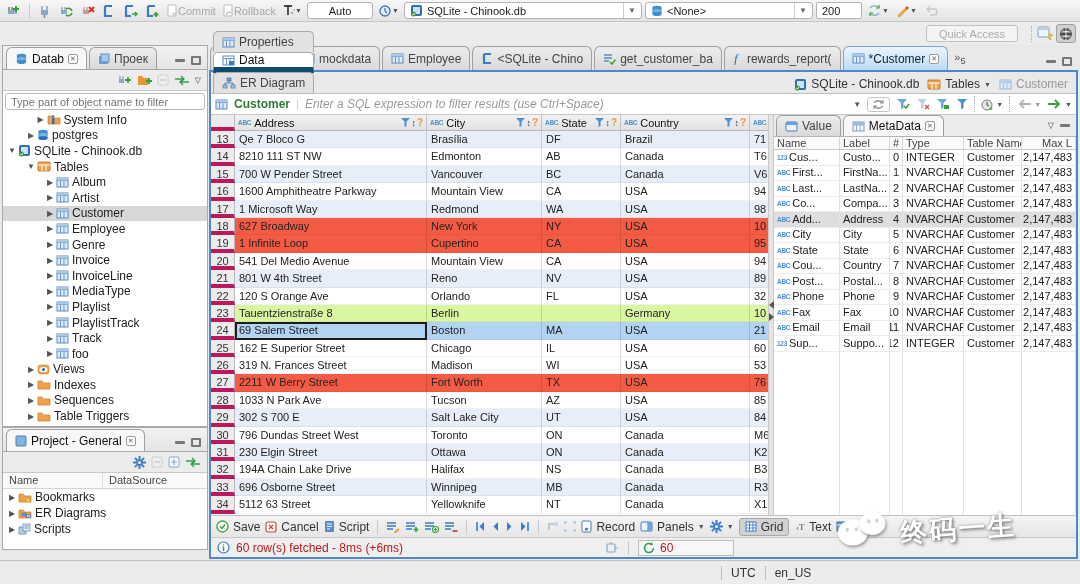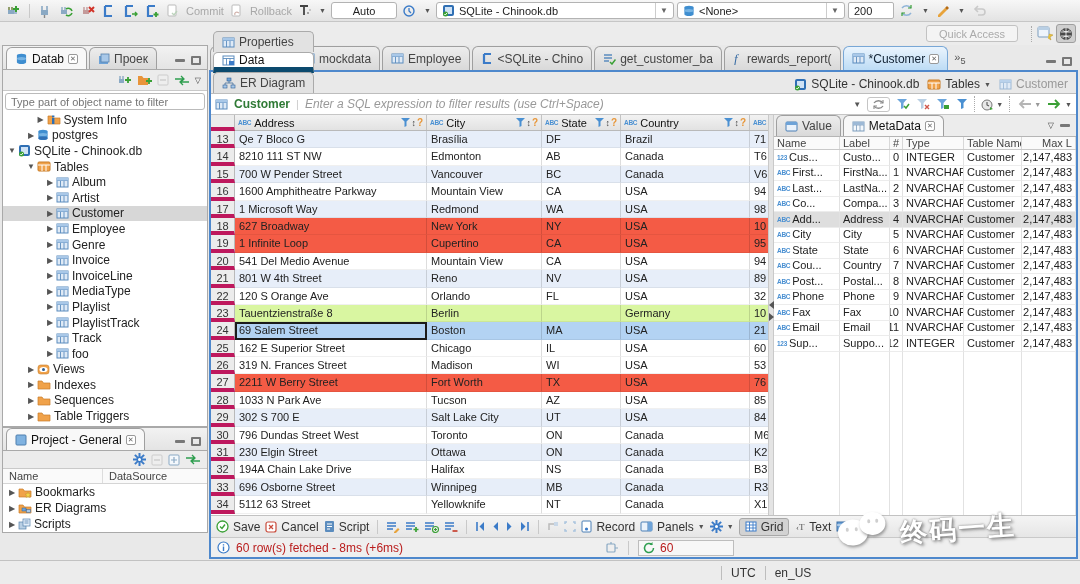--- a/index.html
+++ b/index.html
@@ -2,21 +2,21 @@
 <html><head>
 <meta charset="utf-8">
 <style>
   *{box-sizing:border-box;margin:0;padding:0}
   html,body{width:1080px;height:584px;overflow:hidden}
   body{font-family:"Liberation Sans",sans-serif;font-size:11px;color:#222;background:#e9e9e9;position:relative}
   .abs{position:absolute}
   svg{display:block}
   
   #top-toolbar{left:0;top:0;width:1080px;height:22px;background:linear-gradient(#f7f7f7,#e3e3e3);border-bottom:1px solid #c6c6c6;display:flex;align-items:center;padding:0 4px;gap:3px}
-  .tbtn{height:18px;min-width:18px;display:flex;align-items:center;gap:8px;padding:0 2px;border-radius:3px;color:#9a9a9a}
+  .tbtn{height:18px;min-width:18px;display:flex;align-items:center;gap:0;padding:0 2px;border-radius:3px;color:#9a9a9a}
   .tbtn .lbl{font-size:11px;color:#a8a8a8}
   .tsep{width:1px;height:14px;background:#c9c9c9;margin:0 3px}
   .combo{height:17px;background:#fff;border:1px solid #b3b3b3;border-radius:3px;display:flex;align-items:center;gap:4px;padding:0 5px;font-size:11px;color:#222}
   .combo .carr{font-size:8px;color:#666;margin-left:auto;border-left:1px solid #ccc;padding-left:4px;height:100%;display:flex;align-items:center}
   #strip2{left:0;top:22px;width:1080px;height:23px;background:#ececec}
   #quick-access{right:62px;top:25px;width:92px;height:17px;border:1px solid #c2c2c2;border-radius:3px;background:#f4f4f4;color:#aaa;font-size:11px;display:flex;align-items:center;justify-content:center}
   .dotsep{border-left:1px dotted #aaa;height:16px}
   
   .ptabrow{height:24px;display:flex;align-items:flex-end;padding-left:3px;background:linear-gradient(#f2f2f2,#e4e4e4);border-bottom:1px solid #a9a9a9}
   .tab{height:22px;display:flex;align-items:center;gap:4px;padding:0 8px;border:1px solid #9f9f9f;border-bottom:none;border-radius:6px 6px 0 0;background:linear-gradient(#ededed,#d9d9d9);margin-right:2px;font-size:12px;color:#444;white-space:nowrap}
@@ -29,21 +29,21 @@
   
   #navigator{left:2px;top:45px;width:206px;height:382px;background:#fff;border:1px solid #a9a9a9;display:flex;flex-direction:column}
   .paneltb{height:21px;background:#ececec;border-bottom:1px solid #c9c9c9;display:flex;align-items:center;justify-content:flex-end;gap:5px;padding:0 6px}
   #nav-filter{margin:2px;height:17px;border:1px solid #bbb;border-radius:3px;font-size:11px;color:#aaa;padding:0 5px;font-family:"Liberation Sans",sans-serif;width:200px}
   #tree{flex:1;overflow:hidden}
   .trow{height:15.6px;display:flex;align-items:center;font-size:12px;color:#222;white-space:nowrap}
   .trow.sel{background:#d7d7d7}
   .texp{width:10px;font-size:8px;color:#555;text-align:center;flex:none}
   .ticon{flex:none;margin:0 3px 0 1px}
   
-  #project{left:2px;top:427px;width:206px;height:106px;background:#fff;border:1px solid #a9a9a9;display:flex;flex-direction:column}
+  #project{left:2px;top:427px;width:206px;height:123px;background:#fff;border:1px solid #a9a9a9;display:flex;flex-direction:column}
   #proj-cols{height:16px;display:flex;border-bottom:1px solid #d5d5d5;background:#fafafa;color:#444}
   #proj-cols div{padding:1px 6px}
   .prow{height:16px;display:flex;align-items:center;font-size:12px}
   
   #editor{left:209px;top:45px;width:869px;height:514px}
   #etabs{height:25px;display:flex;align-items:flex-end;padding-left:1px}
   #etabs .tab{height:24px;font-size:12px}
   #morechev{font-size:11px;color:#555;padding:0 4px 4px}
   #econtent{position:absolute;left:0;top:25px;width:869px;height:489px;border:2px solid #4e88cc;background:#fff;display:flex;flex-direction:column}
   #subtabs{height:22px;background:#e9e9e9;border-bottom:1px solid #bdbdbd;display:flex;align-items:flex-end;padding-left:2px}

